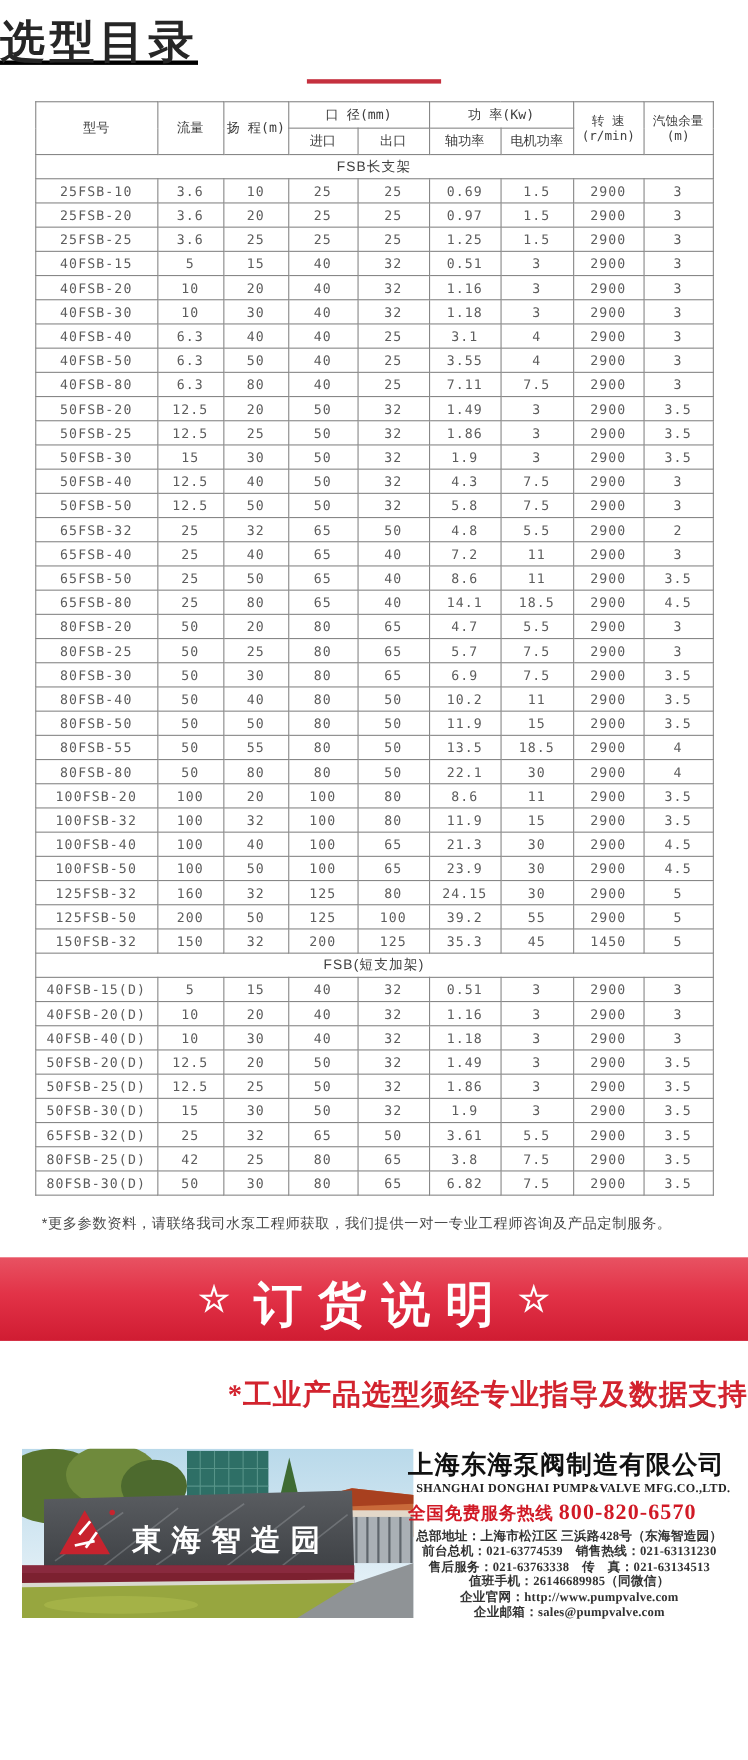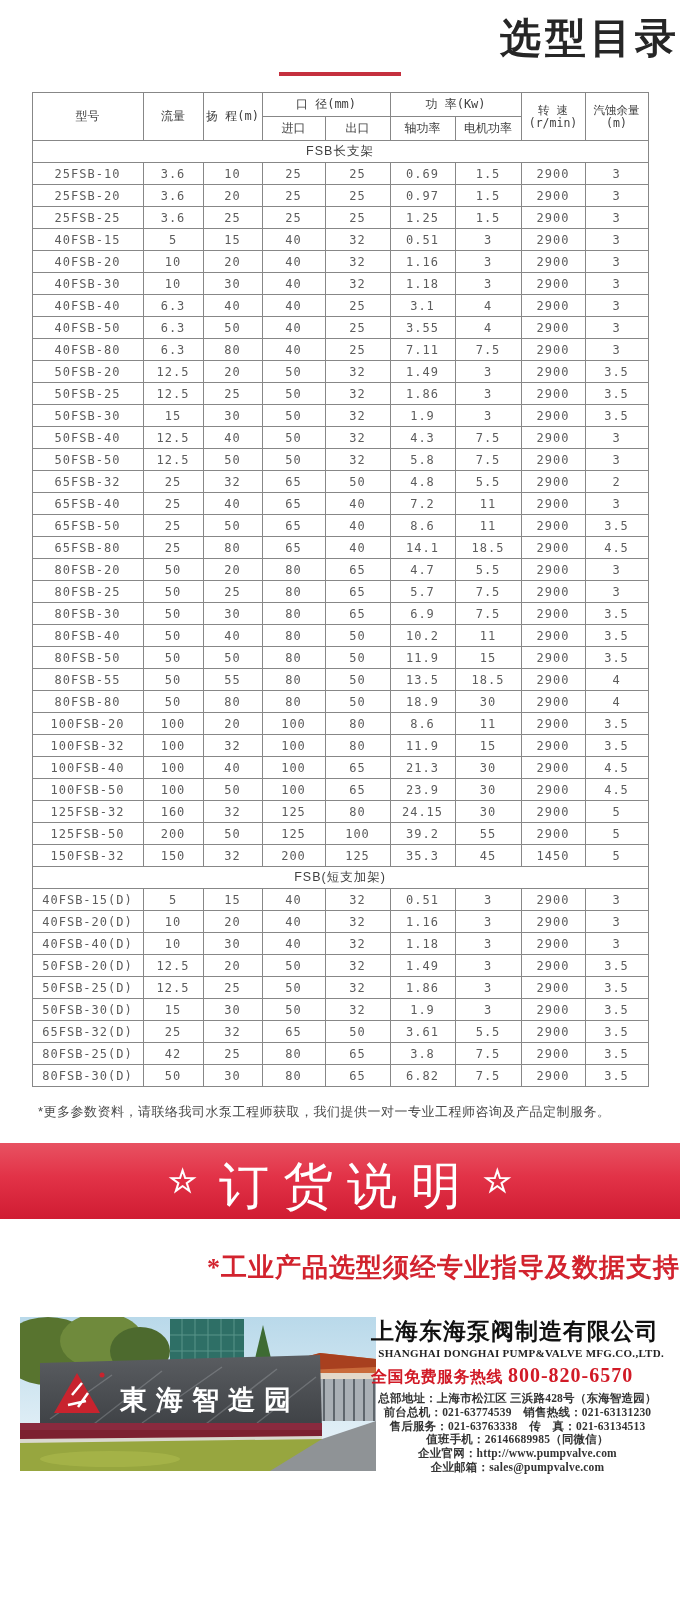--- a/index.html
+++ b/index.html
@@ -1,21 +1,21 @@
 <!DOCTYPE html>
 <html><head>
 <meta charset="utf-8">
 <style>
   html,body{margin:0;padding:0;background:#ffffff;}
   .page{
     width:680px;height:1600px;background:#ffffff;position:relative;overflow:hidden;
     font-family:"Liberation Sans",sans-serif;
   }
   
-  .title-wrap{padding-top:14px;text-align:right;}
+  .title-wrap{padding-top:14px;text-align:left;text-decoration:underline;}
   .page-title{
     margin:0;font-size:41px;line-height:48px;font-weight:bold;color:#262626;
     letter-spacing:4px;
   }
   .title-underline{width:122px;height:4px;background:#c5303e;margin:10px auto 0;}
   
   table.selection{
     width:616px;margin:16px auto 0;border-collapse:collapse;table-layout:fixed;
   }
   table.selection th,table.selection td{
@@ -40,21 +40,21 @@
     margin:16px 0 0 38px;font-size:13px;color:#4a4a4a;letter-spacing:0.5px;
   }
   
   .order-banner{
     margin-top:22px;height:76px;width:100%;
     background:linear-gradient(180deg,#e85262 0%,#e23247 45%,#d01c32 100%);
     display:flex;align-items:center;justify-content:center;color:#ffffff;
   }
   .order-banner .star{font-size:32px;line-height:76px;font-weight:bold;}
   .order-banner .banner-title{
-    font-size:50px;font-weight:normal;letter-spacing:14px;margin:10px 8px 0 22px;
+    font-size:44px;font-weight:bold;letter-spacing:14px;margin:10px 8px 0 22px;
   }
   
   .order-notes{margin-top:28px;text-align:right;}
   .order-note{
     color:#d2232e;font-weight:bold;font-size:26px;line-height:42px;
     letter-spacing:1px;font-family:"Liberation Serif",serif;
   }
   
   .bottom{margin-top:28px;display:flex;padding:0 16px 0 20px;gap:15px;}
   .photo{width:336px;height:154px;flex:0 0 auto;}
@@ -393,21 +393,21 @@
           <td>18.5</td>
           <td>2900</td>
           <td>4</td>
         </tr>
         <tr>
           <td>80FSB-80</td>
           <td>50</td>
           <td>80</td>
           <td>80</td>
           <td>50</td>
-          <td>18.9</td>
+          <td>22.1</td>
           <td>30</td>
           <td>2900</td>
           <td>4</td>
         </tr>
         <tr>
           <td>100FSB-20</td>
           <td>100</td>
           <td>20</td>
           <td>100</td>
           <td>80</td>

